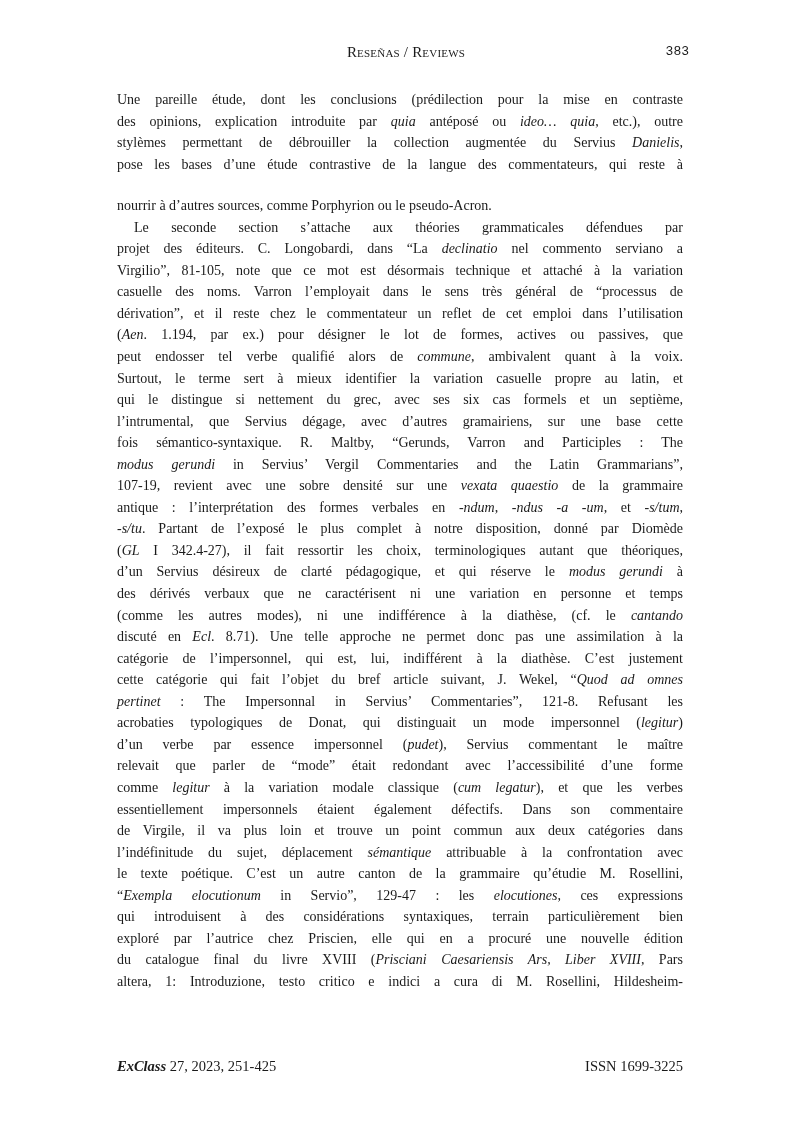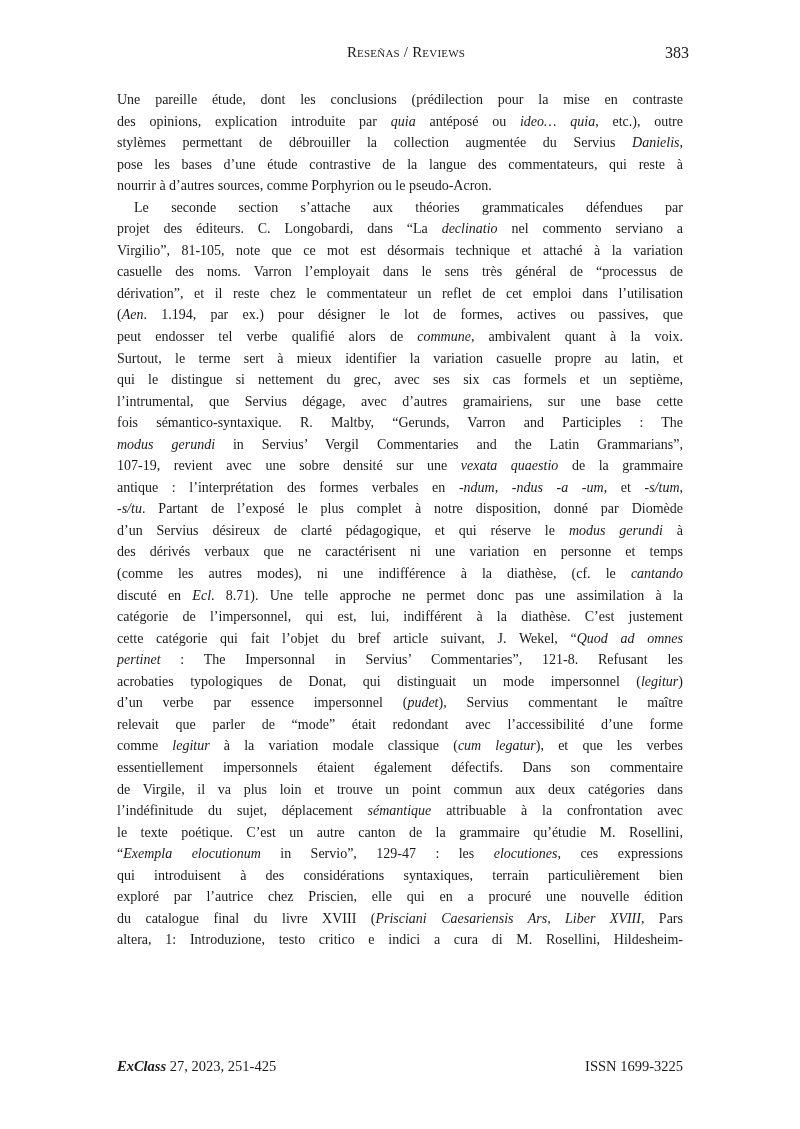--- a/index.html
+++ b/index.html
@@ -1,25 +1,25 @@
 <!DOCTYPE html>
 <html><head>
 <meta charset="utf-8">
 <style>
   html, body { margin: 0; padding: 0; background: #ffffff; }
   body { width: 800px; height: 1129px; position: relative; overflow: hidden;
          font-family: "Liberation Serif", "DejaVu Serif", serif; color: #1a1a1a; }
   .header { position: absolute; top: 44px; left: 123px; width: 566px; height: 24px; }
   .running-title { position: absolute; left: 0; right: 0; text-align: center; font-size: 15px;
                    font-variant: small-caps; letter-spacing: 0.2px; }
-  .page-number { position: absolute; right: 0; font-size: 16px; }
+  .page-number { position: absolute; right: 0; font-size: 13px; font-family: Liberation Mono, monospace; }
   .body { position: absolute; top: 89px; left: 117px; width: 566px; }
   .line { display: block; font-size: 14px; line-height: 21.55px; height: 21.55px;
           text-align: justify; text-align-last: justify; white-space: nowrap; overflow: visible; }
-  .line.last { text-align-last: left; }
+  .line.last { text-align-last: left; margin-top: 20px; }
   .line.indent { text-indent: 17px; }
   .line .it { font-style: italic; }
   .footer { position: absolute; top: 1058px; left: 117px; width: 566px; font-size: 14.5px; }
   .footer .left { position: absolute; left: 0; }
   .footer .right { position: absolute; right: 0; margin-left: 24px; }
   .footer .it { font-style: italic; font-weight: bold; }
 </style>
 </head>
 <body>
 
@@ -45,20 +45,21 @@
       <span class="line"><span>(</span><span class="it">Aen</span><span>. 1.194, par ex.) pour désigner le lot de formes, actives ou passives, que</span></span>
       <span class="line"><span>peut endosser tel verbe qualifié alors de </span><span class="it">commune</span><span>, ambivalent quant à la voix.</span></span>
       <span class="line"><span>Surtout, le terme sert à mieux identifier la variation casuelle propre au latin, et</span></span>
       <span class="line"><span>qui le distingue si nettement du grec, avec ses six cas formels et un septième,</span></span>
       <span class="line"><span>l’intrumental, que Servius dégage, avec d’autres gramairiens, sur une base cette</span></span>
       <span class="line"><span>fois sémantico-syntaxique. R. Maltby, “Gerunds, Varron and Participles : The</span></span>
       <span class="line"><span class="it">modus gerundi</span><span> in Servius’ Vergil Commentaries and the Latin Grammarians”,</span></span>
       <span class="line"><span>107-19, revient avec une sobre densité sur une </span><span class="it">vexata quaestio</span><span> de la grammaire</span></span>
       <span class="line"><span>antique : l’interprétation des formes verbales en </span><span class="it">-ndum</span><span>, </span><span class="it">-ndus -a -um</span><span>, et </span><span class="it">-s/tum</span><span>,</span></span>
       <span class="line"><span class="it">-s/tu</span><span>. Partant de l’exposé le plus complet à notre disposition, donné par Diomède</span></span>
+      <span class="line"><span>(</span><span class="it">GL</span><span> I 342.4-27), il fait ressortir les choix, terminologiques autant que théoriques,</span></span>
       <span class="line"><span>d’un Servius désireux de clarté pédagogique, et qui réserve le </span><span class="it">modus gerundi</span><span> à</span></span>
       <span class="line"><span>des dérivés verbaux que ne caractérisent ni une variation en personne et temps</span></span>
       <span class="line"><span>(comme les autres modes), ni une indifférence à la diathèse, (cf. le </span><span class="it">cantando</span></span>
       <span class="line"><span>discuté en </span><span class="it">Ecl</span><span>. 8.71). Une telle approche ne permet donc pas une assimilation à la</span></span>
       <span class="line"><span>catégorie de l’impersonnel, qui est, lui, indifférent à la diathèse. C’est justement</span></span>
       <span class="line"><span>cette catégorie qui fait l’objet du bref article suivant, J. Wekel, “</span><span class="it">Quod ad omnes</span></span>
       <span class="line"><span class="it">pertinet</span><span> : The Impersonnal in Servius’ Commentaries”, 121-8. Refusant les</span></span>
       <span class="line"><span>acrobaties typologiques de Donat, qui distinguait un mode impersonnel (</span><span class="it">legitur</span><span>)</span></span>
       <span class="line"><span>d’un verbe par essence impersonnel (</span><span class="it">pudet</span><span>), Servius commentant le maître</span></span>
       <span class="line"><span>relevait que parler de “mode” était redondant avec l’accessibilité d’une forme</span></span>

